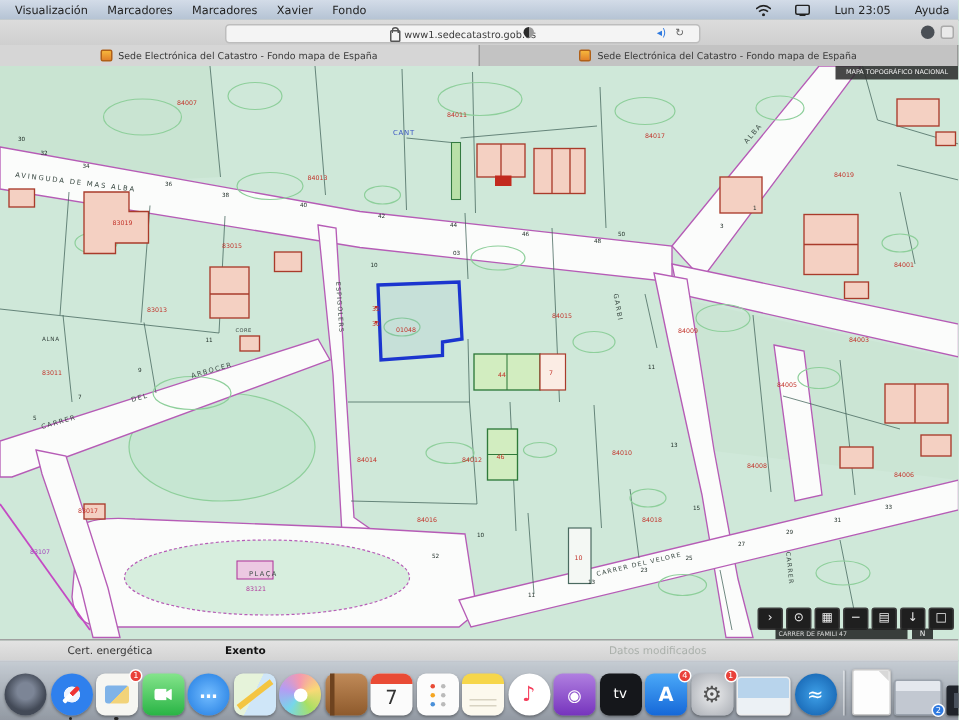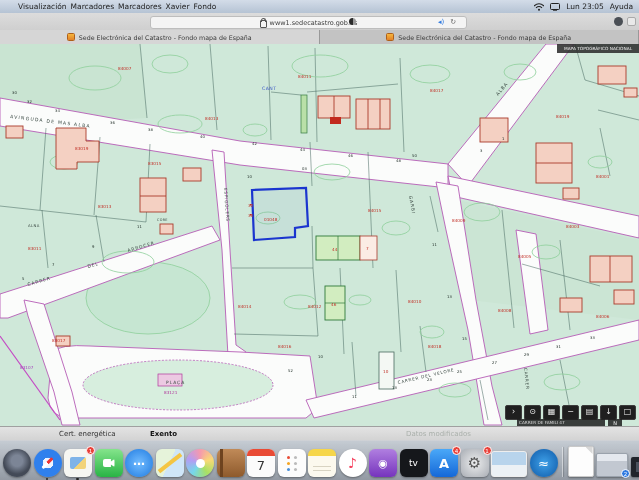--- a/index.html
+++ b/index.html
@@ -2,22 +2,22 @@
 <html><head>
 <meta charset="utf-8">
 <style>
   html,body{margin:0;padding:0;}
   body{width:639px;height:480px;position:relative;overflow:hidden;
        font-family:"DejaVu Sans",sans-serif;background:#cfe8d9;}
   
   .menubar{position:absolute;left:0;top:0;width:639px;height:13px;
     background:linear-gradient(#d3dce8,#b5c3d4);border-bottom:1px solid #8d9aab;
     display:flex;align-items:center;font-size:7.5px;color:#222;z-index:30;}
-  .menubar .items{display:flex;gap:4px;padding-left:18px;}
-  .menubar .right{margin-left:auto;display:flex;align-items:center;gap:6px;padding-right:6px;}
+  .menubar .items{display:flex;gap:13px;padding-left:10px;}
+  .menubar .right{margin-left:auto;display:flex;align-items:center;gap:16px;padding-right:6px;}
   .menubar .right svg{display:block;}
   
   .toolbar{position:absolute;left:0;top:13px;width:639px;height:17px;
     background:linear-gradient(#dcdcdc,#cfcfcf);border-bottom:1px solid #a8a8a8;z-index:30;}
   .urlpill{position:absolute;left:150px;top:3px;width:315px;height:11px;background:#f4f4f4;
     border:1px solid #bdbdbd;border-radius:3px;display:flex;align-items:center;justify-content:center;
     font-size:6.5px;color:#3c3c3c;gap:3px;}
   .lockicon{width:5px;height:6px;border:1px solid #555;border-radius:1px;position:relative;margin-top:2px;}
   .lockicon:before{content:"";position:absolute;left:0px;top:-3px;width:3px;height:3px;
     border:1px solid #555;border-bottom:none;border-radius:3px 3px 0 0;}
@@ -48,21 +48,21 @@
     font-size:8px;line-height:12px;text-align:center;border-radius:2px;}
   .map-info{position:absolute;left:517px;top:375px;width:86px;height:8px;background:rgba(30,30,30,.85);
     color:#ddd;font-size:4.2px;line-height:8px;padding-left:2px;white-space:nowrap;
     overflow:hidden;z-index:6;}
   .map-north{position:absolute;left:608px;top:375px;width:14px;height:8px;background:rgba(30,30,30,.85);
     color:#eee;font-size:5px;line-height:8px;text-align:center;z-index:6;}
   
   .statusbar{position:absolute;left:0;top:426px;width:639px;height:14px;
     background:linear-gradient(#e3e3e3,#d2d2d2);border-top:1px solid #a0a0a0;
     font-size:7px;color:#333;z-index:30;}
-  .statusbar .s1{position:absolute;left:59px;top:3px;}
+  .statusbar .s1{position:absolute;left:45px;top:3px;}
   .statusbar .s2{position:absolute;left:150px;top:3px;font-weight:bold;color:#111;text-align:center;}
   .statusbar .s3{position:absolute;left:358px;top:3px;color:#aab0ab;padding-left:48px;}
   
   .dock{position:absolute;left:0;top:440px;width:639px;height:40px;
     background:linear-gradient(rgba(196,201,210,.92),rgba(143,149,160,.95));
     border-top:1px solid rgba(255,255,255,.55);display:flex;align-items:flex-end;
     padding:0 3px 3px 3px;gap:2.5px;box-sizing:border-box;z-index:30;}
   .dock-item{width:28px;height:28px;border-radius:6px;position:relative;flex:0 0 auto;
     display:flex;align-items:center;justify-content:center;
     box-shadow:0 1px 2px rgba(0,0,0,.35);}

